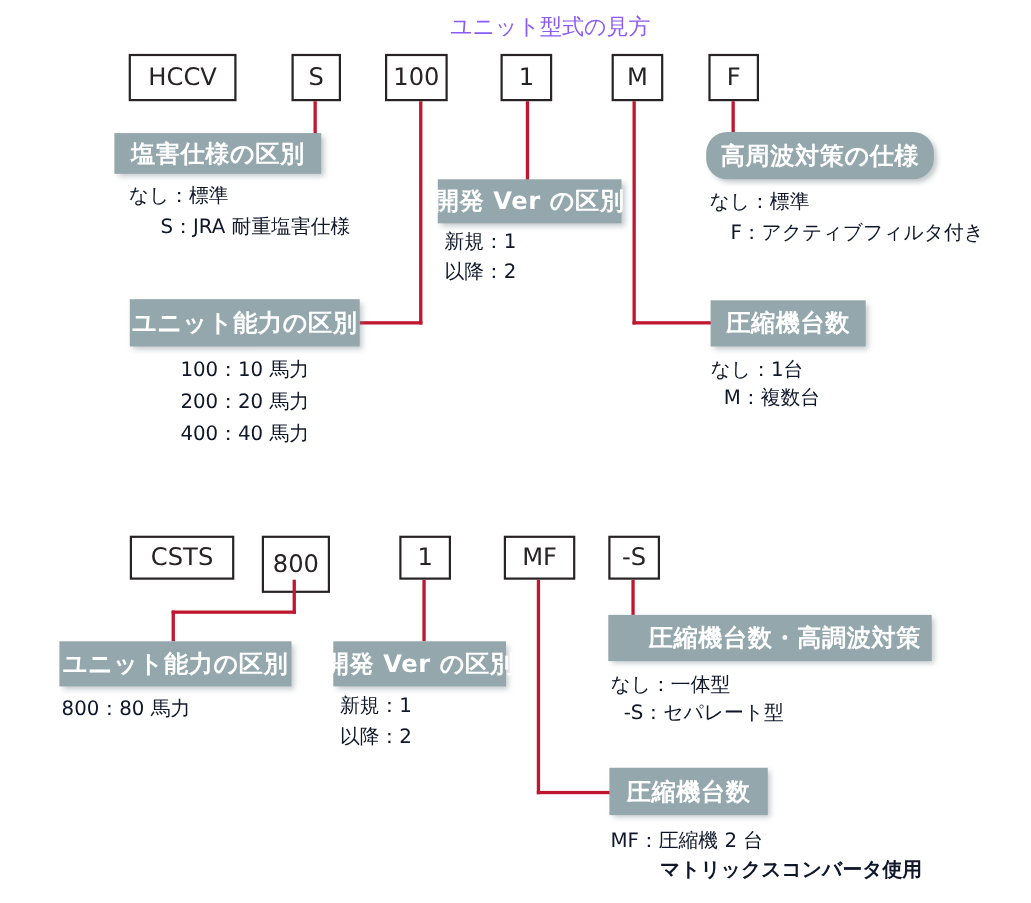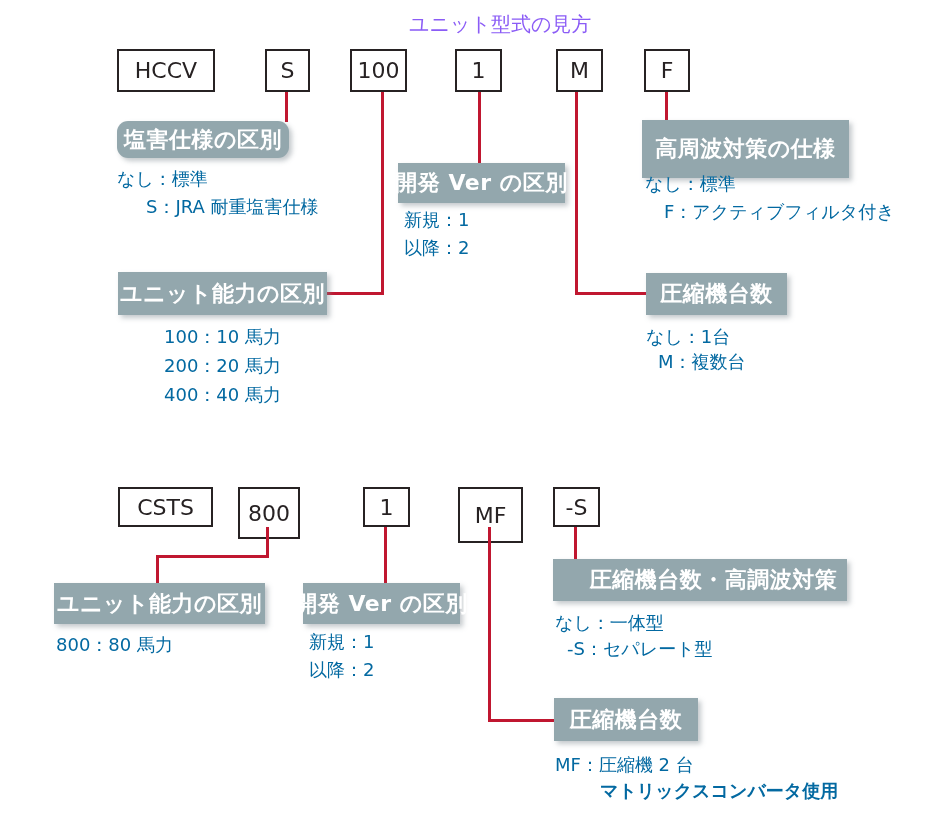--- a/index.html
+++ b/index.html
@@ -47,21 +47,21 @@
     justify-content:center;
     padding:0 10px;
     white-space:nowrap;
     box-shadow:3px 3px 5px rgba(125,136,141,0.45);
     letter-spacing:0.5px;
   }
   .desc{
     position:absolute;
     font-size:18px;
     line-height:28px;
-    color:#0369a1;
+    color:#0f172a;
     white-space:nowrap;
   }
   .desc div{white-space:nowrap;}
 </style>
 </head>
 <body>
 
 <div class="canvas">
 
   <div class="diagram-title" style="left:409px;top:11px;">ユニット型式の見方</div>
@@ -74,23 +74,23 @@
   <div class="mbox" style="left:644px;top:49px;width:46px;height:43px;">F</div>
 
   <div class="vline" style="left:285px;top:92px;height:30px;"></div>
   <div class="vline" style="left:381px;top:92px;height:203px;"></div>
   <div class="hline" style="left:327px;top:292px;width:57px;"></div>
   <div class="vline" style="left:478px;top:92px;height:72px;"></div>
   <div class="vline" style="left:575px;top:92px;height:203px;"></div>
   <div class="hline" style="left:575px;top:292px;width:73px;"></div>
   <div class="vline" style="left:665px;top:92px;height:29px;"></div>
 
-  <div class="glabel" style="left:117px;top:121px;width:172px;height:37px;border-radius:11px;">塩害仕様の区別</div>
+  <div class="glabel" style="left:104px;top:121px;width:188px;height:37px;">塩害仕様の区別</div>
   <div class="glabel" style="left:398px;top:163px;width:167px;height:40px;">開発 Ver の区別</div>
-  <div class="glabel" style="left:642px;top:120px;width:207px;height:58px;">高周波対策の仕様</div>
+  <div class="glabel" style="left:642px;top:120px;width:207px;height:43px;border-radius:19px;">高周波対策の仕様</div>
   <div class="glabel" style="left:118px;top:272px;width:209px;height:43px;">ユニット能力の区別</div>
   <div class="glabel" style="left:646px;top:273px;width:141px;height:42px;">圧縮機台数</div>
 
   <div class="desc" style="left:117px;top:165px;">
     <div>なし：標準</div>
     <div style="padding-left:29px;">S：JRA 耐重塩害仕様</div>
   </div>
   <div class="desc" style="left:404px;top:206px;">
     <div>新規：1</div>
     <div>以降：2</div>
@@ -105,21 +105,21 @@
     <div>400：40 馬力</div>
   </div>
   <div class="desc" style="left:646px;top:324px;line-height:25px;">
     <div>なし：1台</div>
     <div style="padding-left:12px;">M：複数台</div>
   </div>
 
   <div class="mbox" style="left:118px;top:487px;width:95px;height:40px;">CSTS</div>
   <div class="mbox" style="left:238px;top:487px;width:62px;height:52px;">800</div>
   <div class="mbox" style="left:363px;top:487px;width:47px;height:40px;">1</div>
-  <div class="mbox" style="left:458px;top:487px;width:65px;height:56px;">MF</div>
+  <div class="mbox" style="left:458px;top:487px;width:65px;height:40px;">MF</div>
   <div class="mbox" style="left:553px;top:487px;width:47px;height:40px;">-S</div>
 
   <div class="vline" style="left:266px;top:527px;height:31px;"></div>
   <div class="hline" style="left:156px;top:555px;width:113px;"></div>
   <div class="vline" style="left:156px;top:555px;height:28px;"></div>
   <div class="vline" style="left:384px;top:527px;height:56px;"></div>
   <div class="vline" style="left:488px;top:527px;height:195px;"></div>
   <div class="hline" style="left:488px;top:719px;width:67px;"></div>
   <div class="vline" style="left:574px;top:527px;height:32px;"></div>
 

